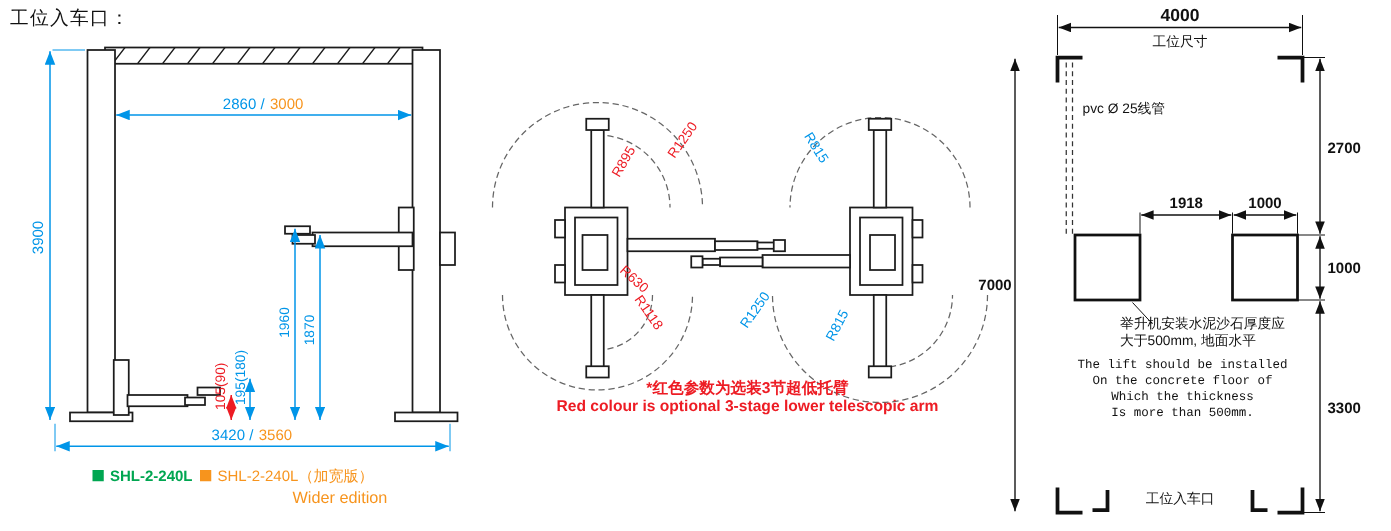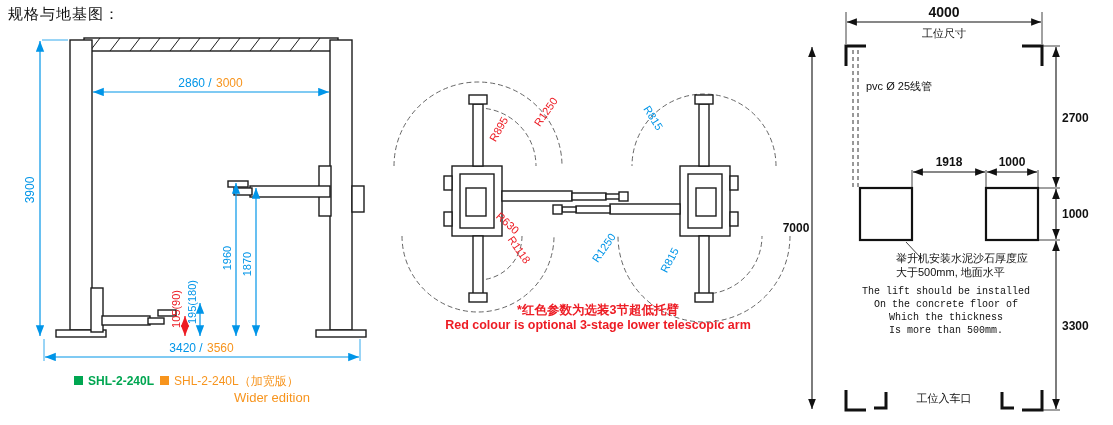--- a/index.html
+++ b/index.html
@@ -30,21 +30,21 @@
   .t-note{fill:#ed1c24;font-size:12.5px;font-weight:bold;}
   .t-g{fill:#00a651;font-size:12px;font-weight:bold;}
   .t-oleg{fill:#f7941d;font-size:12px;}
   .t-oleg2{fill:#f7941d;font-size:13px;}
 </style>
 </head>
 <body>
 
 <div id="canvas">
 
-  <div id="page-title">规格与地基图：</div>
+  <div id="page-title">工位入车口：</div>
 
   <svg style="left:0;width:420px;height:425px" viewBox="0 0 420 425">
     <defs>
       <marker id="ar-b" markerWidth="10" markerHeight="8" refX="9" refY="3.5" orient="auto-start-reverse">
         <path d="M0,0 L9,3.5 L0,7 Z" fill="#0095e8"></path>
       </marker>
       <marker id="ar-r" markerWidth="10" markerHeight="8" refX="9" refY="3.5" orient="auto-start-reverse">
         <path d="M0,0 L9,3.5 L0,7 Z" fill="#ed1c24"></path>
       </marker>
     </defs>

